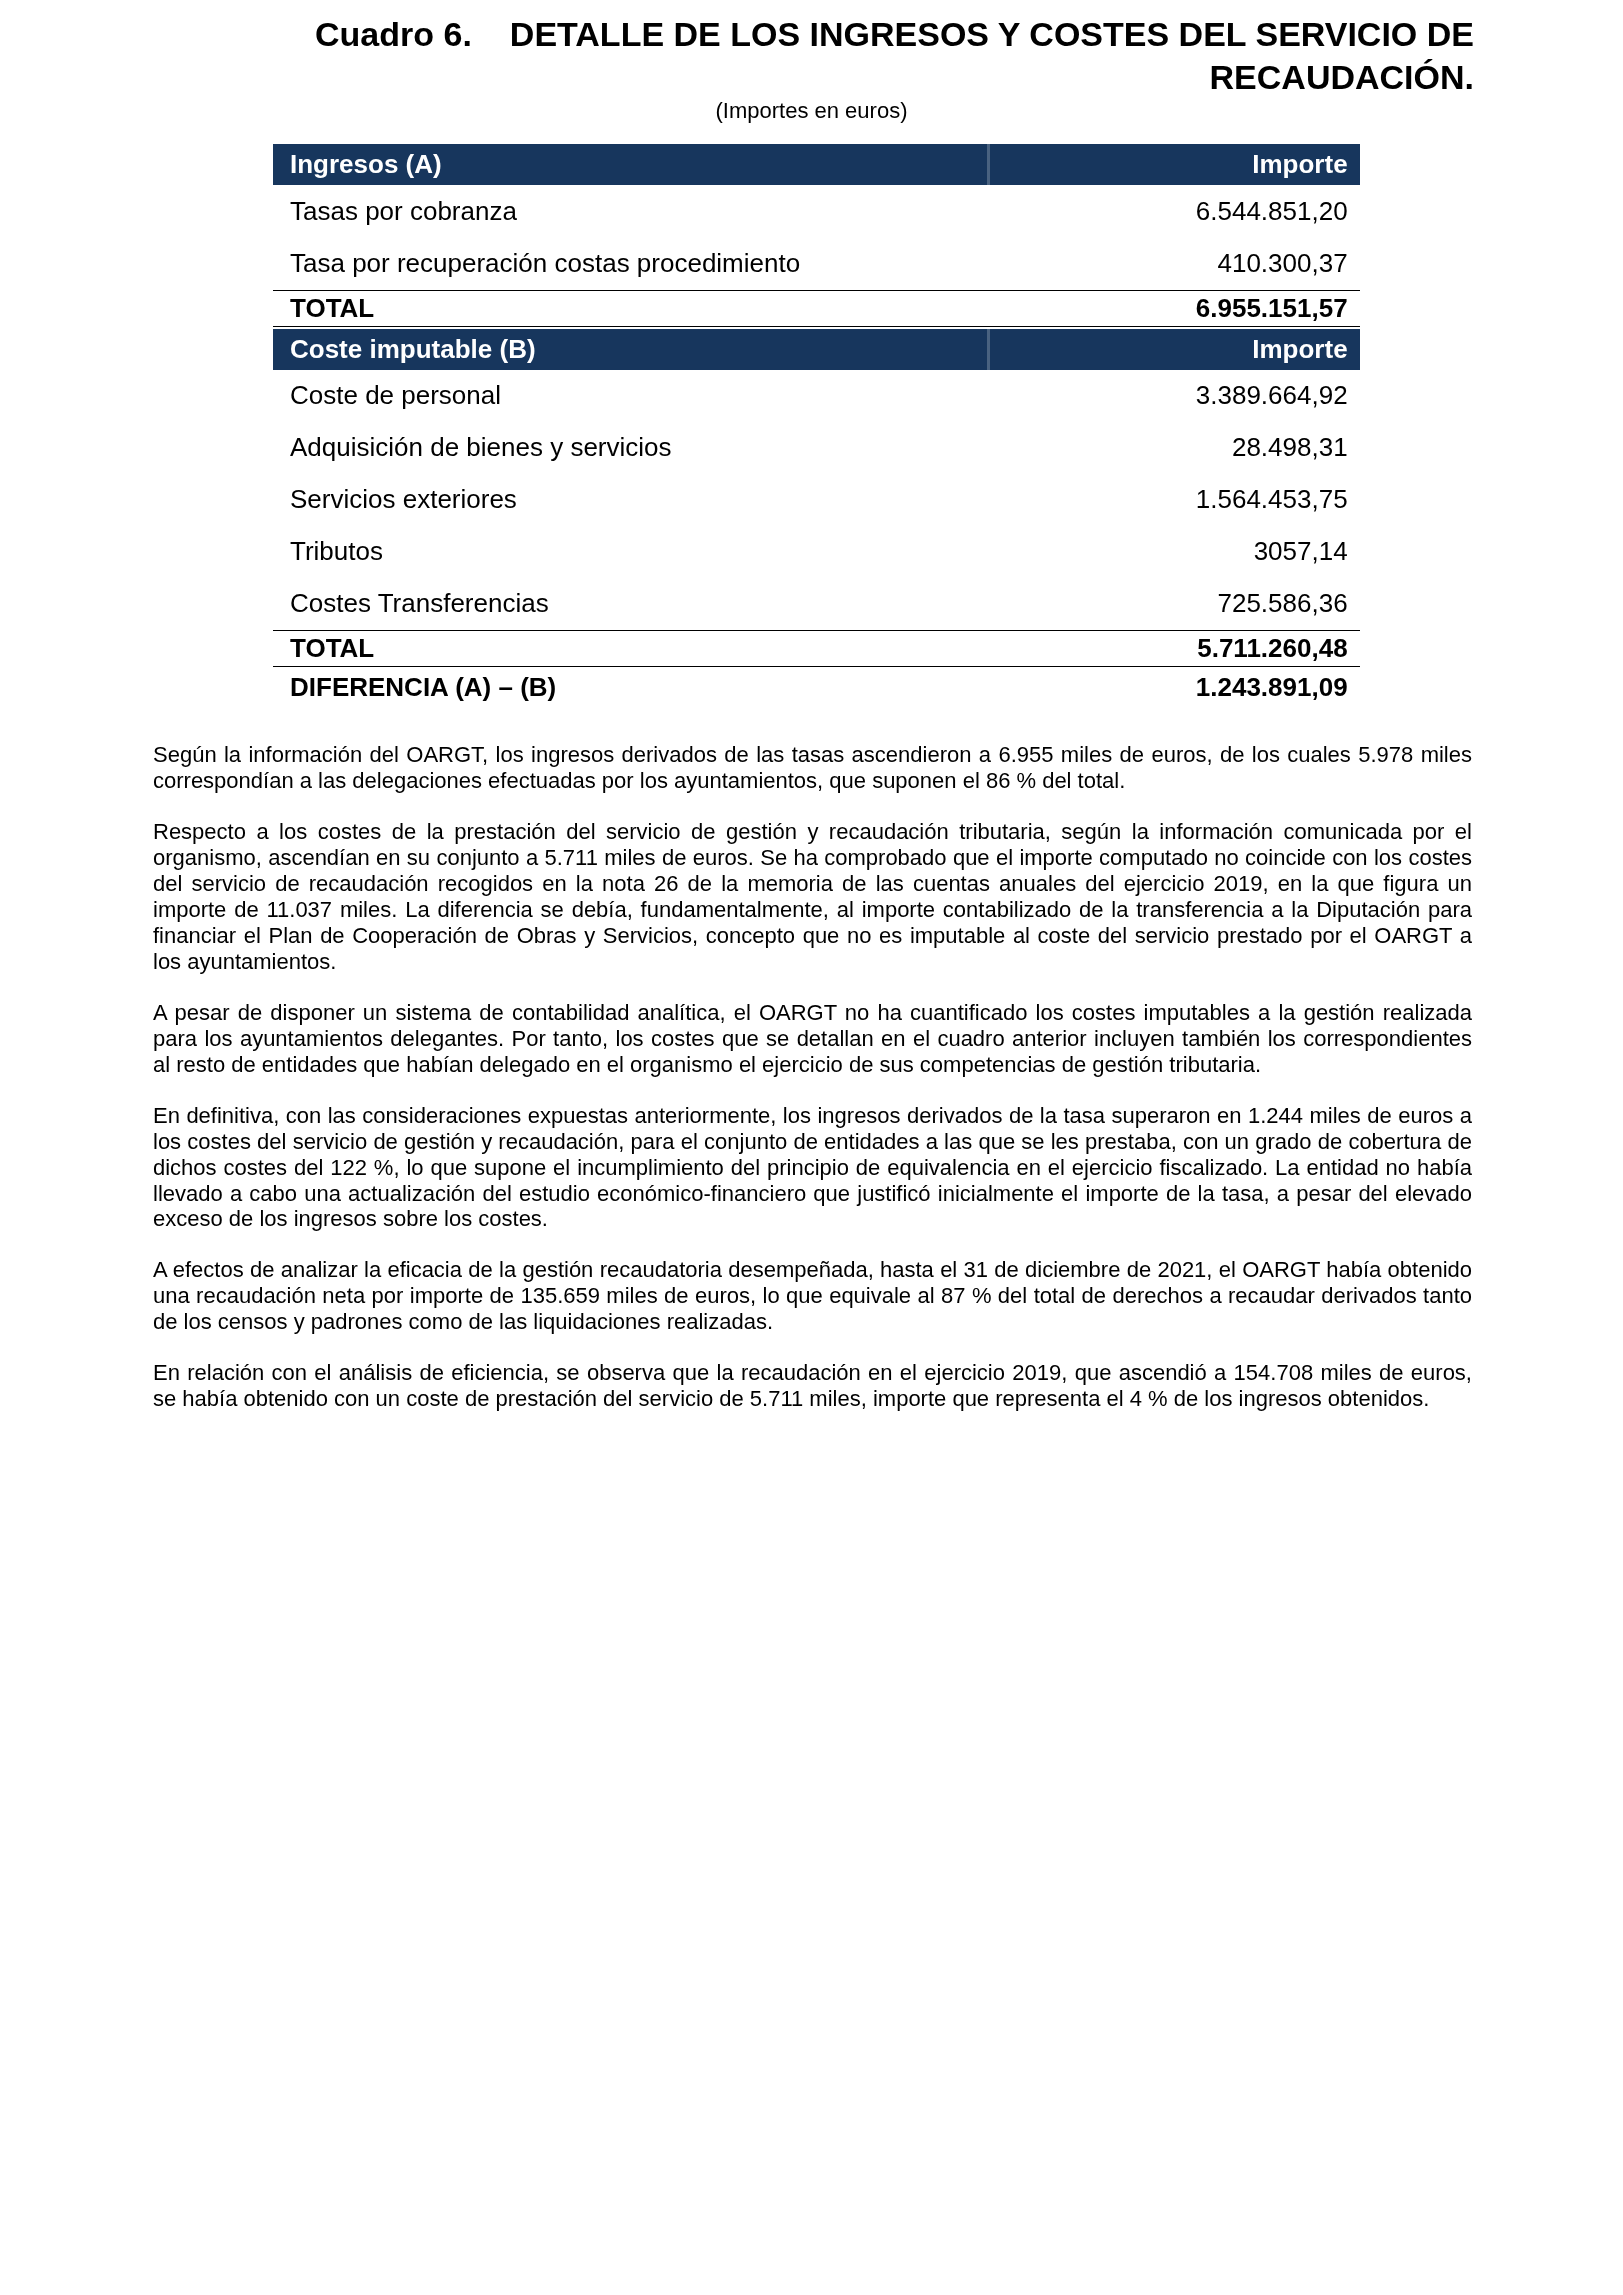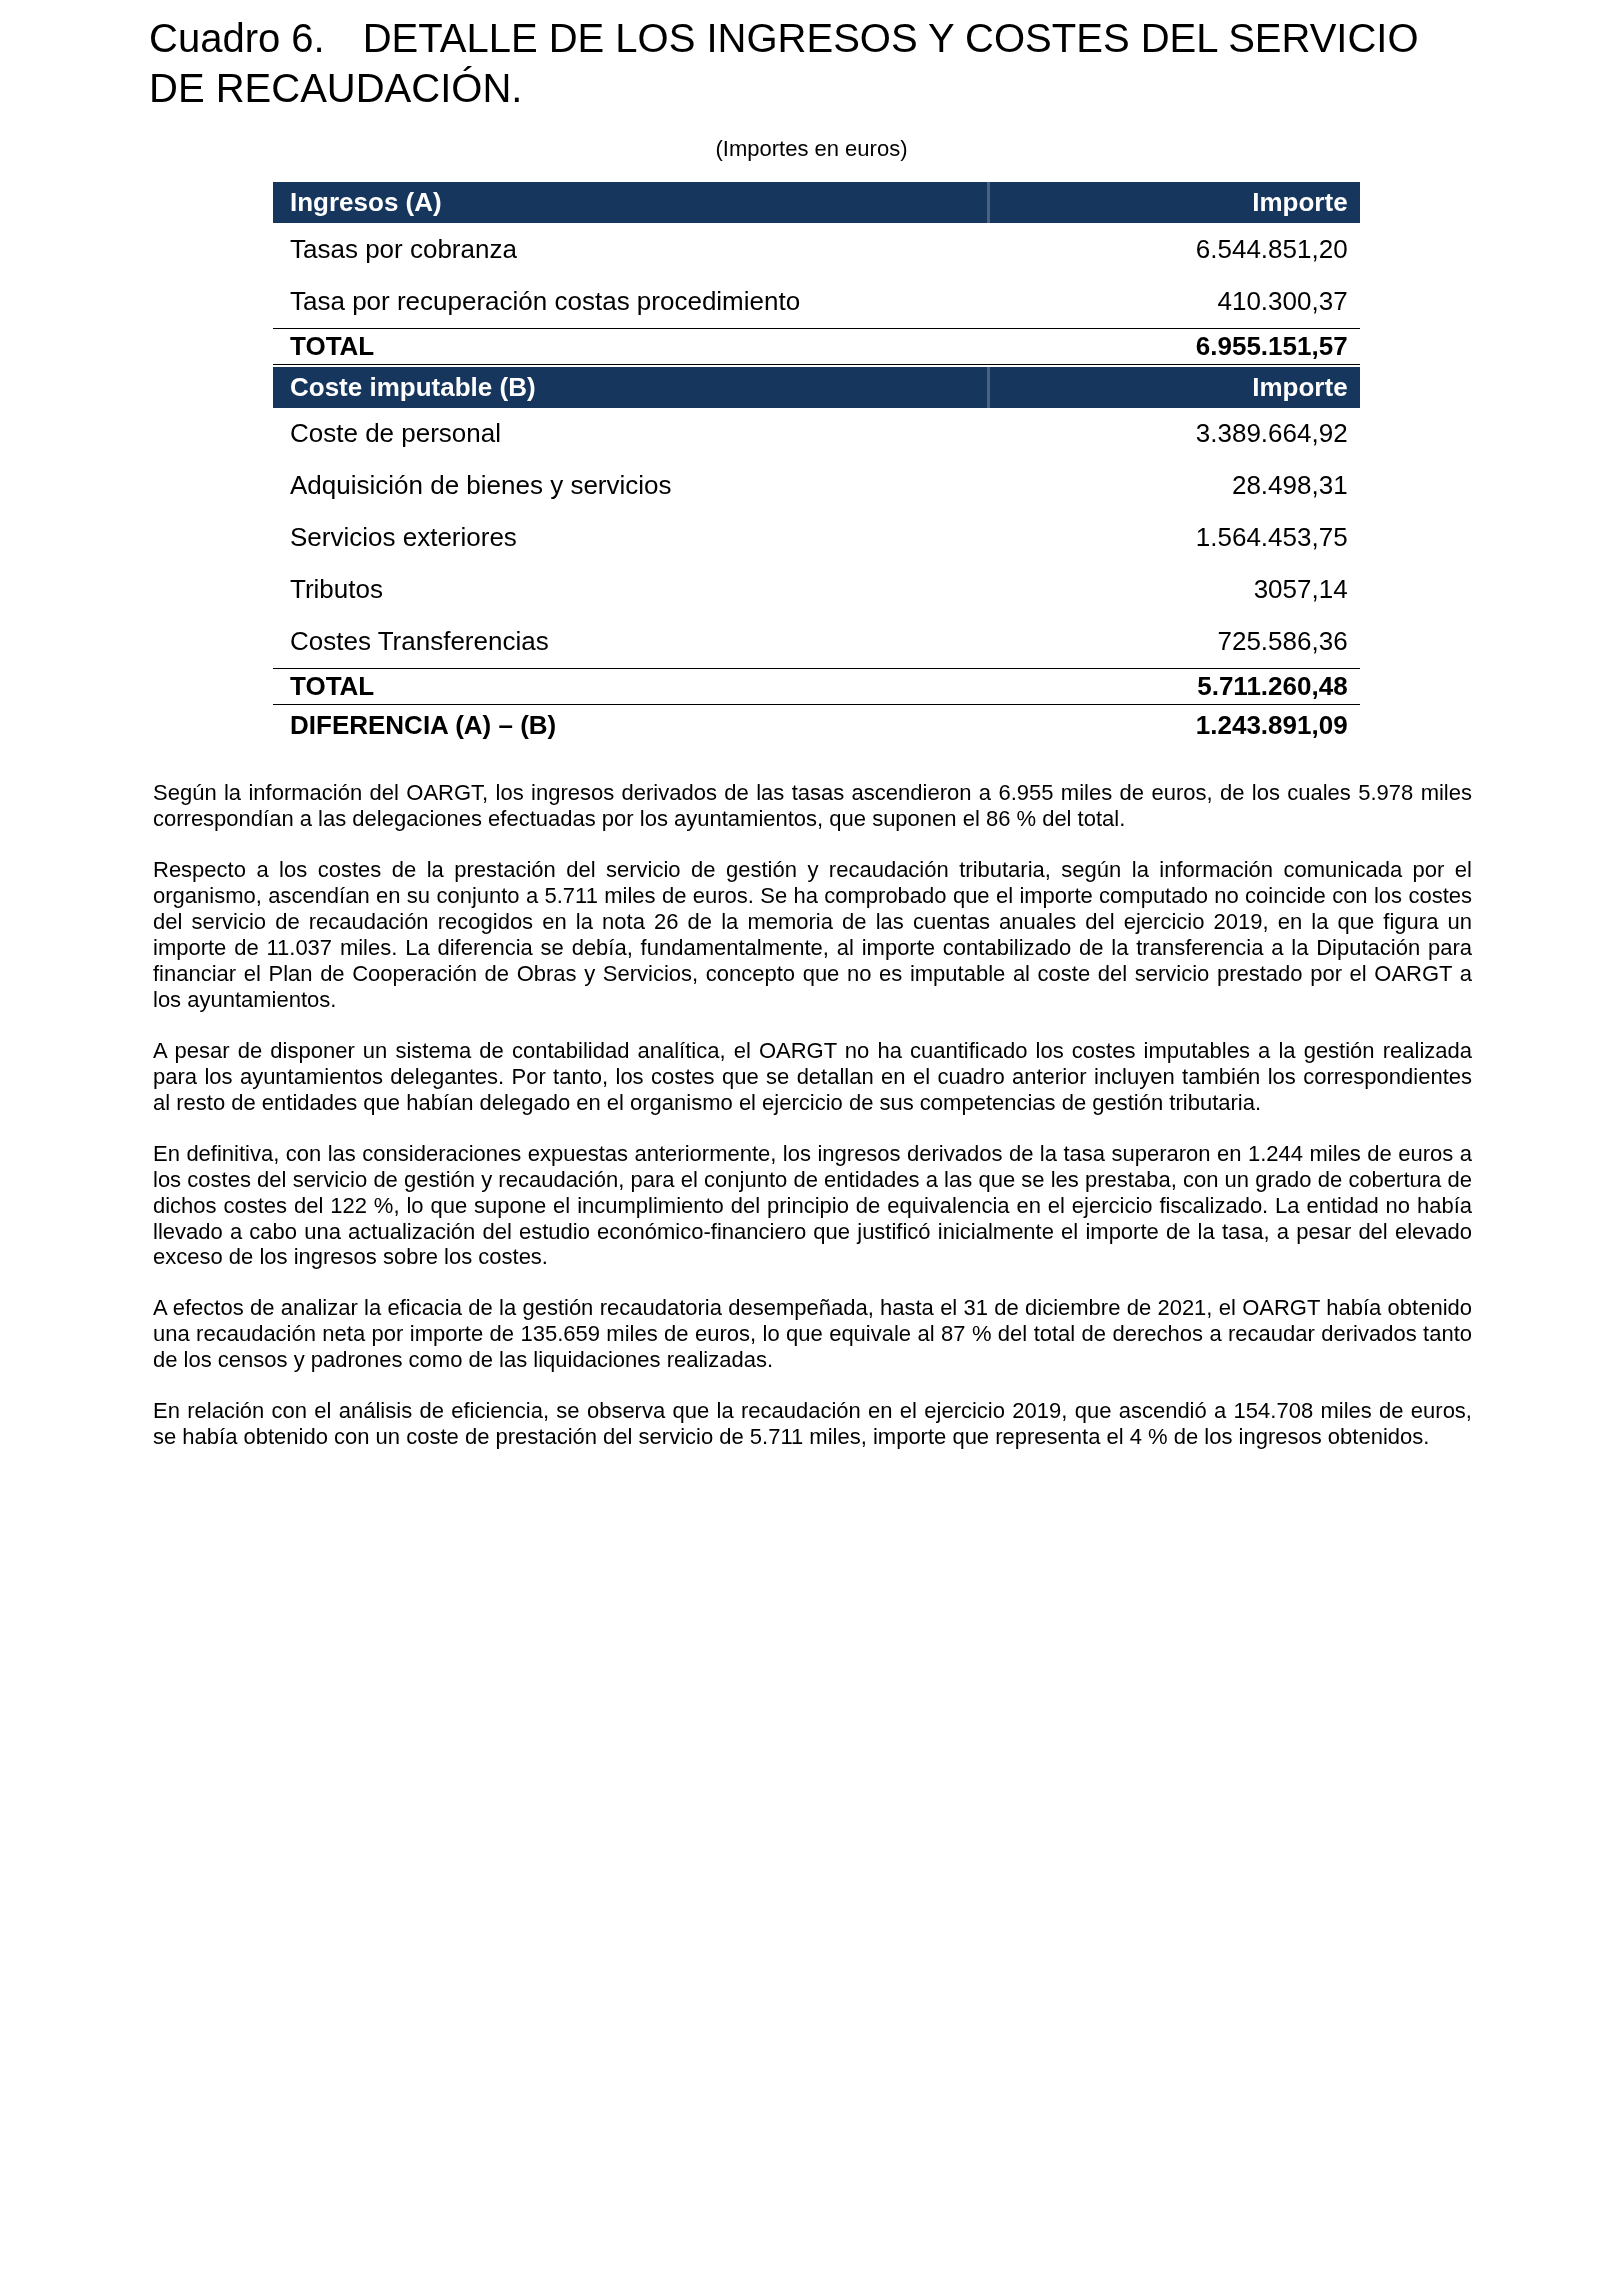--- a/index.html
+++ b/index.html
@@ -12,31 +12,30 @@
     height: 2295px;
     position: relative;
     font-family: "Liberation Sans", "DejaVu Sans", sans-serif;
     color: #000000;
     overflow: hidden;
   }
   .page { padding-top: 13.2px; }
 
   
   .title-block {
-    text-align: left;
-    font-weight: normal;
-    font-size: 40px;
+    text-align: right;
+    font-weight: bold;
+    font-size: 34px;
     line-height: 1.25;
     margin: 0 149px;
   }
   .title-prefix { display: inline-block; margin-right: 38px; }
   .units-note {
     text-align: center;
     font-size: 22px;
-    margin-top: 23px;
   }
 
   
   .rtable {
     width: 1087px;
     margin: 20px 0 0 273px;
     font-size: 26px;
   }
   .trow {
     display: flex;

